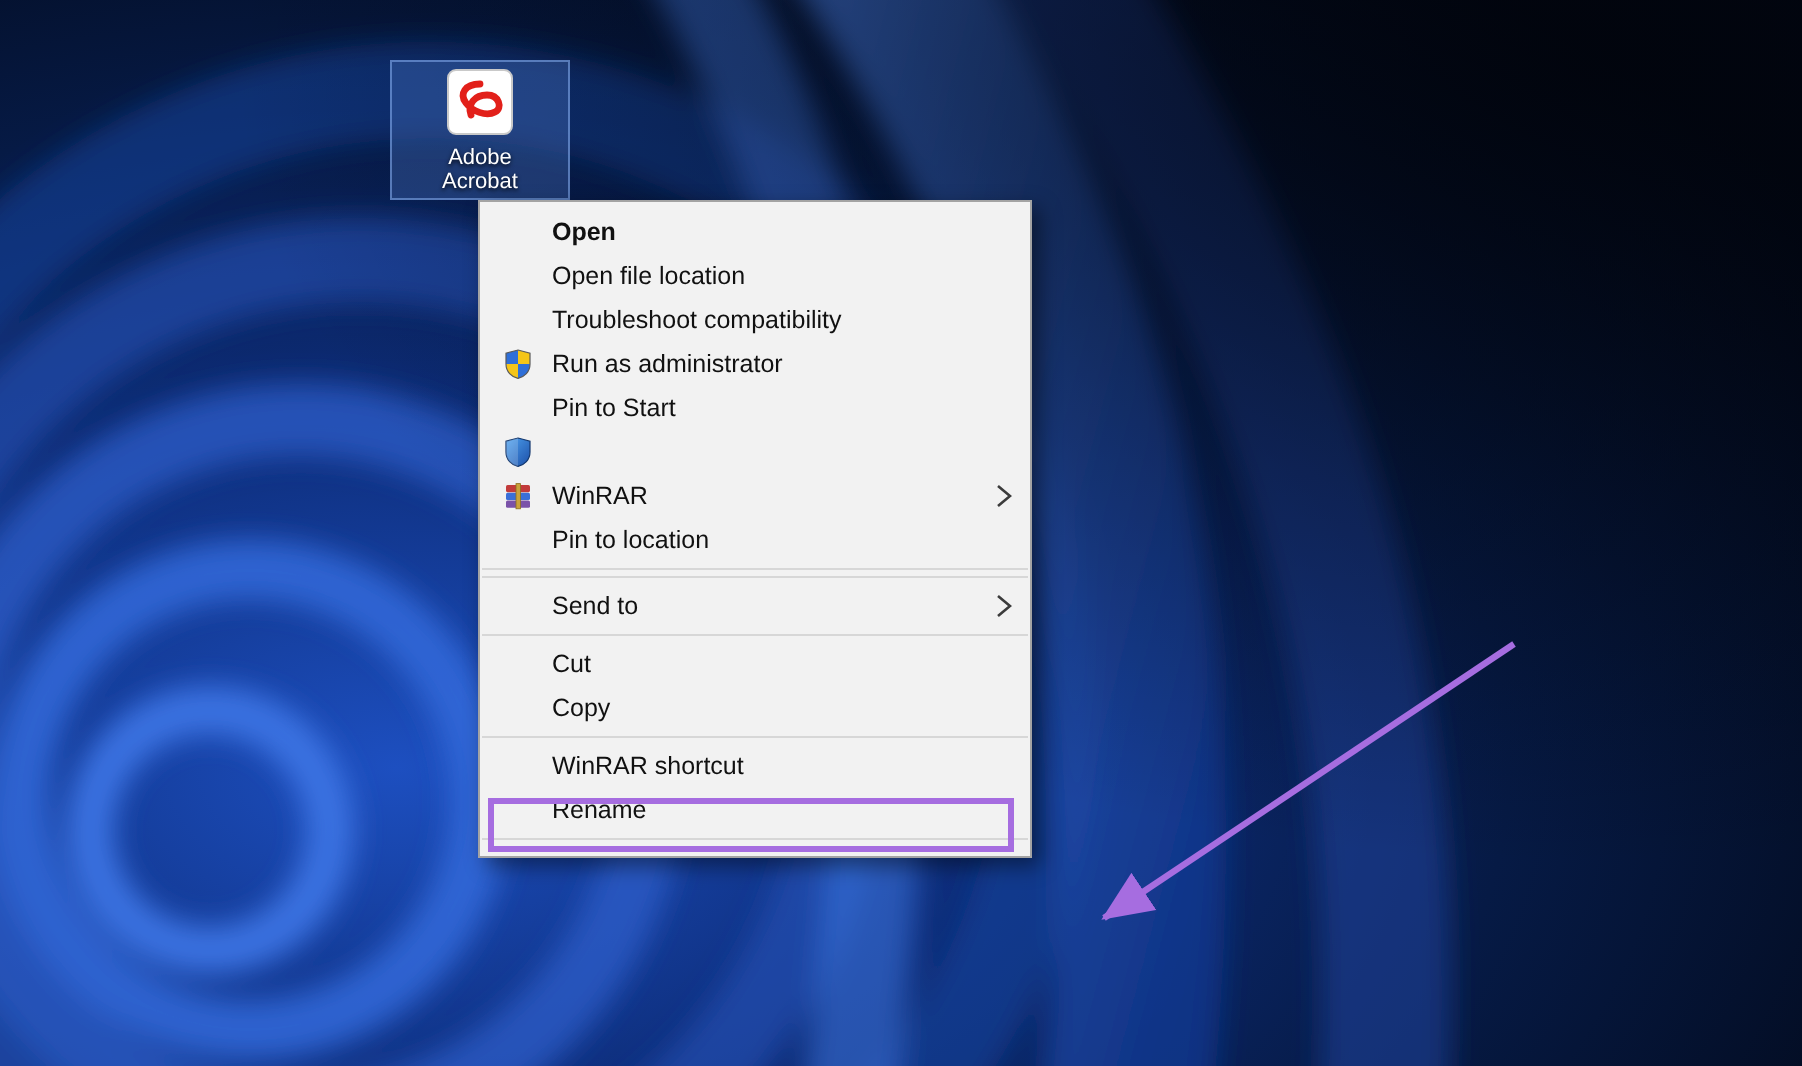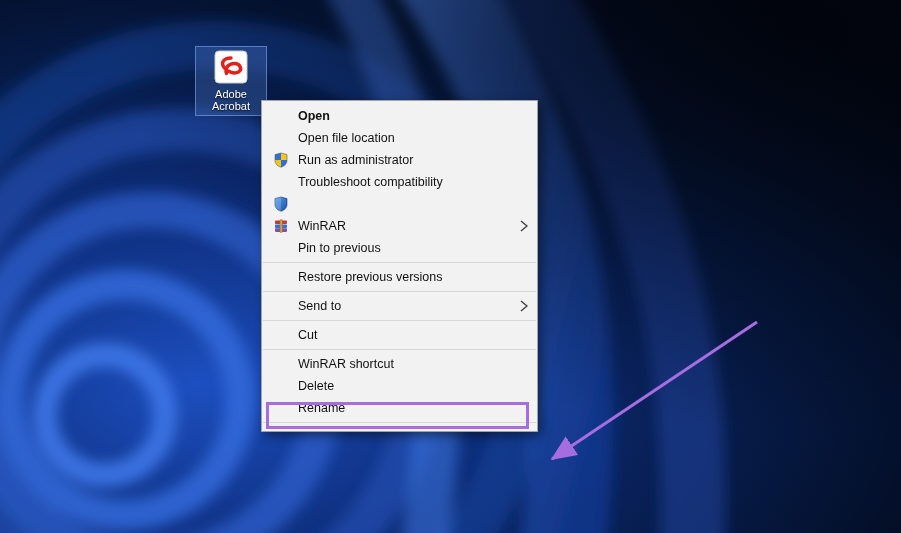--- a/index.html
+++ b/index.html
@@ -11,34 +11,34 @@
   }
   *{margin:0;padding:0;box-sizing:border-box;}
   body{background:#000;font-family:"Liberation Sans","DejaVu Sans",sans-serif;}
   .desktop{
     position:relative;width:901px;height:533px;overflow:hidden;background:#04112b;
   }
   .wallpaper{position:absolute;inset:0;width:100%;height:100%;display:block;}
 
   
   .desktop-icon{
-    position:absolute;left:195px;top:46px;width:72px;height:70px;
+    position:absolute;left:195px;top:30px;width:90px;height:70px;
     text-align:center;cursor:default;
     background:rgba(80,125,205,0.32);
     border:1px solid rgba(135,175,240,0.55);
   }
   .app-icon{display:inline-block;margin-top:3px;width:34px;height:34px;}
   .icon-label{
     display:block;color:#ffffff;font-size:11px;line-height:12px;
     text-shadow:0 1px 2px rgba(0,0,0,0.9);
   }
 
   
   .context-menu{
-    position:absolute;left:261px;top:100px;width:277px;
+    position:absolute;left:239px;top:100px;width:277px;
     background:var(--menu-bg);
     border:1px solid var(--menu-border);
     box-shadow:4px 4px 10px rgba(0,0,0,0.45);
     padding:4px 0 5px 0;
     font-size:12.5px;color:var(--menu-text);
   }
   .menu-item{
     position:relative;height:22px;line-height:22px;
     padding-left:36px;padding-right:24px;white-space:nowrap;
   }
@@ -120,43 +120,46 @@
 
     <div class="menu-item bold">
       <span class="mi-label">Open</span>
     </div>
 
     <div class="menu-item">
       <span class="mi-label">Open file location</span>
     </div>
 
     <div class="menu-item">
+      <span class="mi-label">Troubleshoot compatibility</span>
+    </div>
+
+    <div class="menu-item">
       <span class="mi-icon">
         <svg viewBox="0 0 16 16">
           <defs>
             <clipPath id="shieldClip">
               <path d="M8 1 L14 2.6 V8 C14 12 11.2 14.4 8 15.2 C4.8 14.4 2 12 2 8 V2.6 Z"></path>
             </clipPath>
           </defs>
           <g clip-path="url(#shieldClip)">
             <rect x="0" y="0" width="8" height="8" fill="#2f6fd8"></rect>
             <rect x="8" y="0" width="8" height="8" fill="#f5c518"></rect>
             <rect x="0" y="8" width="8" height="8" fill="#f5c518"></rect>
             <rect x="8" y="8" width="8" height="8" fill="#2f6fd8"></rect>
           </g>
           <path d="M8 1 L14 2.6 V8 C14 12 11.2 14.4 8 15.2 C4.8 14.4 2 12 2 8 V2.6 Z" fill="none" stroke="#5a5a5a" stroke-width="0.6"></path>
         </svg>
       </span>
       <span class="mi-label">Run as administrator</span>
     </div>
 
     <div class="menu-item">
-      <span class="mi-label">Troubleshoot compatibility</span>
-    </div>
-
+      <span class="mi-label">Pin to Start</span>
+    </div>
 
     <div class="menu-item">
       <span class="mi-icon">
         <svg viewBox="0 0 16 16">
           <defs>
             <linearGradient id="defGrad" x1="0" y1="0" x2="1" y2="1">
               <stop offset="0%" stop-color="#4fa3f0"></stop>
               <stop offset="100%" stop-color="#1c4fa8"></stop>
             </linearGradient>
           </defs>
@@ -177,56 +180,53 @@
       </span>
       <span class="mi-label">WinRAR</span>
       <span class="submenu-arrow">
         <svg viewBox="0 0 8 12">
             <path d="M1 1 L7 6 L1 11" fill="none" stroke="#3b3b3b" stroke-width="1.3"></path>
           </svg>
       </span>
     </div>
 
     <div class="menu-item">
-      <span class="mi-label">Pin to previous</span>
-    </div>
-
-    <div class="menu-separator"></div>
-
-    <div class="menu-item">
-      <span class="mi-label">Restore previous versions</span>
-    </div>
+      <span class="mi-label">Pin to location</span>
+    </div>
+
+    <div class="menu-separator"></div>
+
 
     <div class="menu-separator"></div>
 
     <div class="menu-item">
       <span class="mi-label">Send to</span>
       <span class="submenu-arrow">
         <svg viewBox="0 0 8 12">
             <path d="M1 1 L7 6 L1 11" fill="none" stroke="#3b3b3b" stroke-width="1.3"></path>
           </svg>
       </span>
     </div>
 
     <div class="menu-separator"></div>
 
     <div class="menu-item">
       <span class="mi-label">Cut</span>
     </div>
 
+    <div class="menu-item">
+      <span class="mi-label">Copy</span>
+    </div>
 
     <div class="menu-separator"></div>
 
     <div class="menu-item">
       <span class="mi-label">WinRAR shortcut</span>
     </div>
 
-    <div class="menu-item">
-      <span class="mi-label">Delete</span>
-    </div>
 
     <div class="menu-item">
       <span class="mi-label">Rename</span>
     </div>
 
     <div class="menu-separator"></div>
 
 
     <div class="annotation-box"></div>
   </div>

